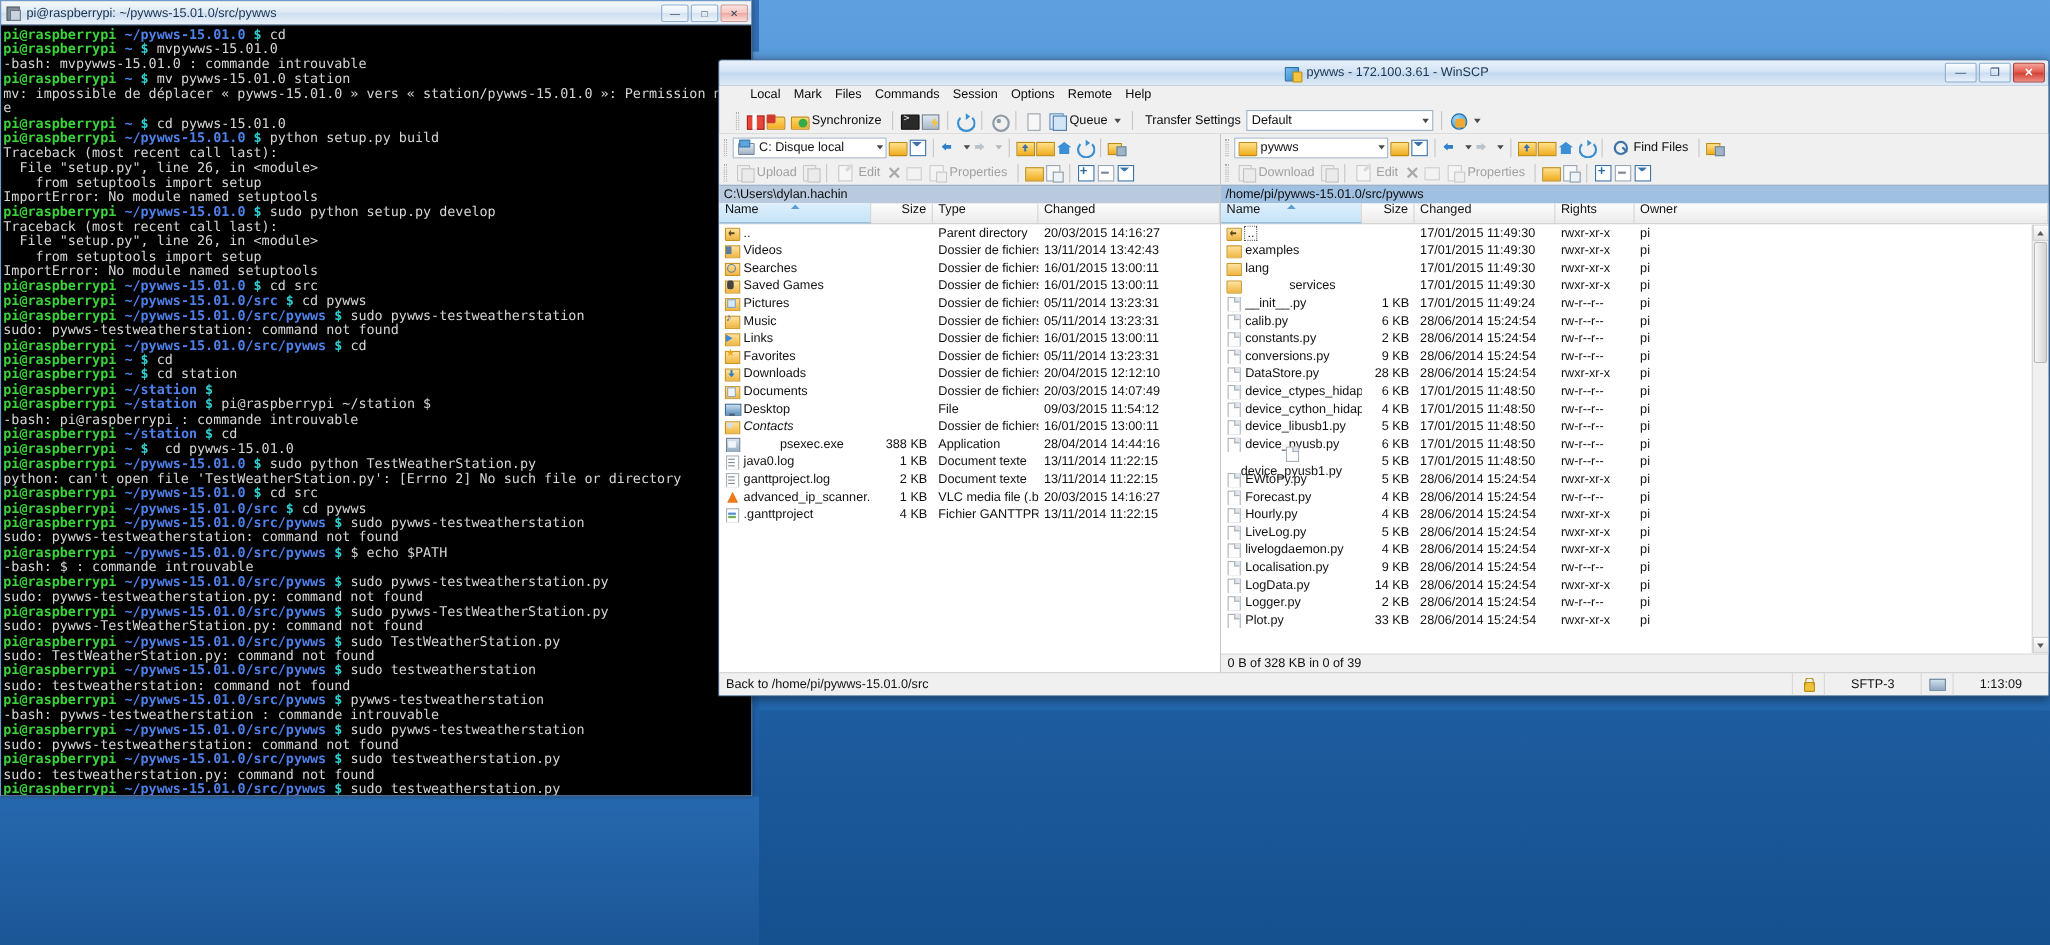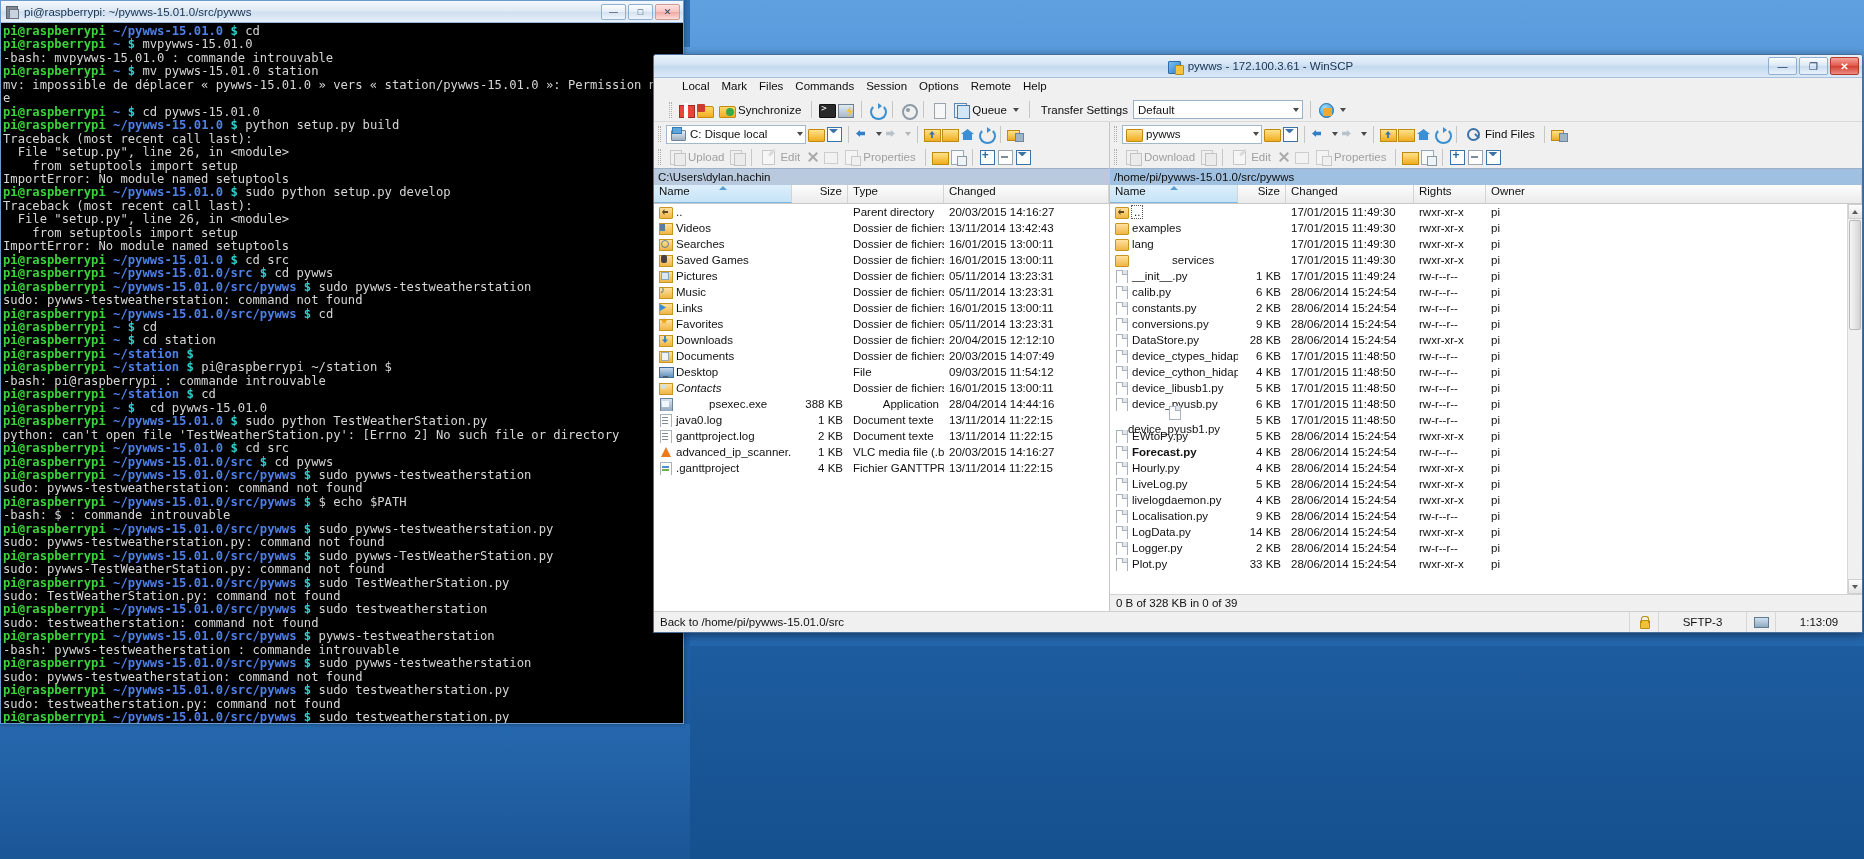--- a/index.html
+++ b/index.html
@@ -680,21 +680,21 @@
             </div>
           </div>
           <div class="row">
             <div class="cell" style="width: 138px; gap: 37px;">
               <span class="fico app"></span>
               <span>psexec.exe</span>
             </div>
             <div class="cell right" style="width: 56px;">
               <span>388 KB</span>
             </div>
-            <div class="cell" style="width: 96px; justify-content: flex-end;">
+            <div class="cell" style="width: 96px;">
               <span>Application</span>
             </div>
             <div class="cell" style="width: auto; flex: 1 1 0%;">
               <span>28/04/2014 14:44:16</span>
             </div>
           </div>
           <div class="row">
             <div class="cell" style="width: 138px;">
               <span class="fico txt"></span>
               <span>java0.log</span>
@@ -1111,21 +1111,21 @@
               <span>28/06/2014 15:24:54</span>
             </div>
             <div class="cell" style="width: 72px;">
               <span>rwxr-xr-x</span>
             </div>
             <div class="cell" style="width: auto; flex: 1 1 0%;">
               <span>pi</span>
             </div>
           </div>
           <div class="row">
-            <div class="cell" style="width: 128px; font-weight: bold;">
+            <div class="cell" style="width: 128px;">
               <span class="fico file"></span>
               <span>Forecast.py</span>
             </div>
             <div class="cell right" style="width: 48px;">
               <span>4 KB</span>
             </div>
             <div class="cell" style="width: 128px;">
               <span>28/06/2014 15:24:54</span>
             </div>
             <div class="cell" style="width: 72px;">

